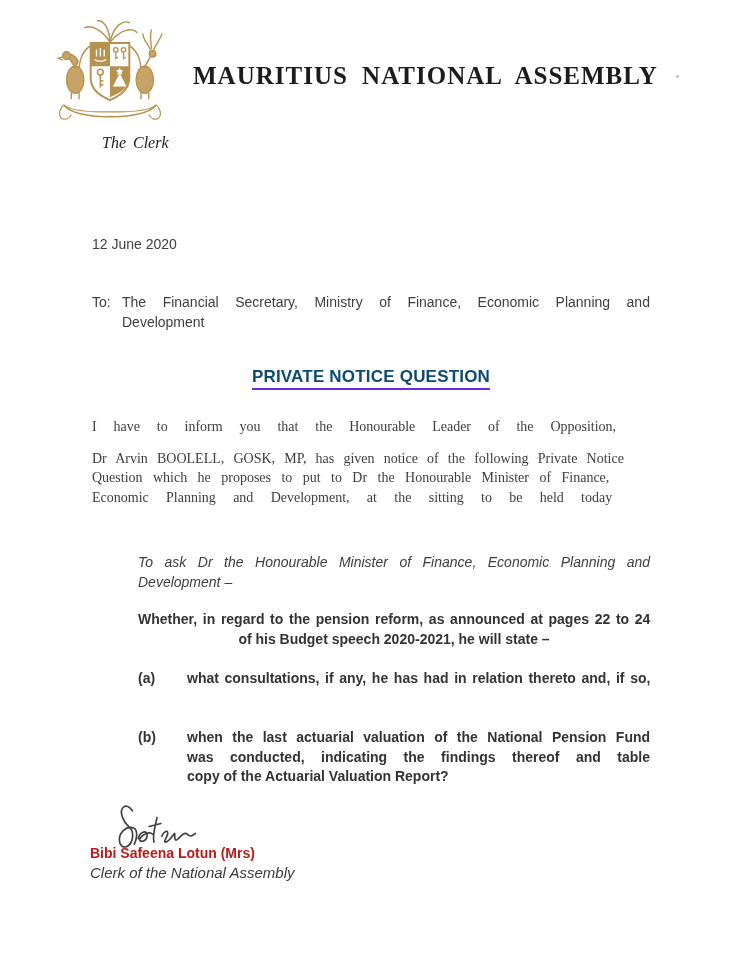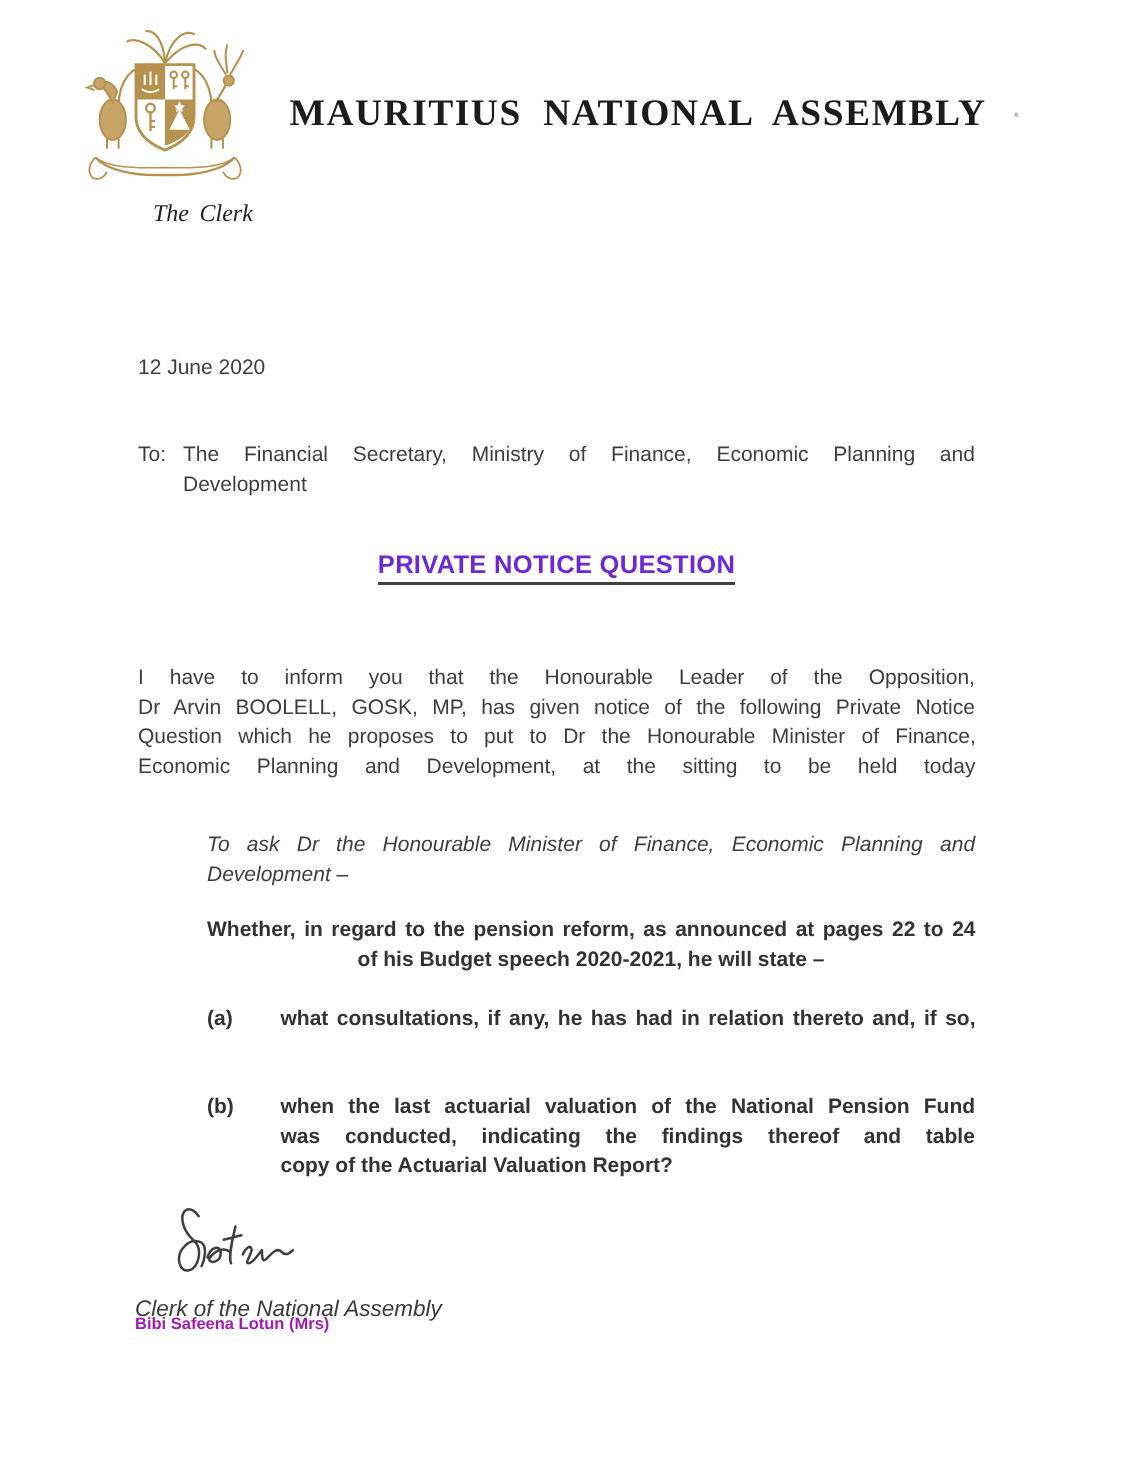--- a/index.html
+++ b/index.html
@@ -19,35 +19,35 @@
 
   
   .para { position:absolute; font-size:14px; line-height:19.5px; }
   .line { line-height:19.5px; min-height:19.5px; }
   .fit > span { display:inline-block; white-space:nowrap; }
   .date-line { left:92px; top:235px; }
   .recipient { left:92px; top:293px; width:558px; display:flex; }
   .recipient-label { width:30px; flex:0 0 30px; }
   .recipient-text { flex:1; }
   .pnq-heading-wrap { position:absolute; left:92px; top:367px; width:558px; text-align:center; }
-  .pnq-heading { display:inline-block; font-weight:bold; font-size:17px; color:#6d28d9;
-                 letter-spacing:.2px; padding-bottom:1px; border-bottom:2px solid #404040; }
-  .intro { left:92px; top:442px; width:558px; }
+  .pnq-heading { display:inline-block; font-weight:bold; font-size:17px; color:#0c4a6e;
+                 letter-spacing:.2px; padding-bottom:1px; border-bottom:2px solid #6d28d9; }
+  .intro { left:92px; top:417px; width:558px;font-family:Liberation Serif, serif; }
   .bold-line { font-weight:bold; color:#333; }
   .q-intro { left:138px; top:553px; width:512px; font-style:italic; }
   .q-subject { left:138px; top:610px; width:512px; font-weight:bold; color:#333;text-align:center; }
   .item { width:512px; display:flex; font-weight:bold; color:#333; }
   .item-a { left:138px; top:669px; }
   .item-b { left:138px; top:728px; }
   .item-label { width:49px; flex:0 0 49px; }
   .item-text { flex:1; }
 
   
   .signature { position:absolute; left:105px; top:798px; width:100px; height:54px; }
-  .signatory-name { position:absolute; left:90px; top:845px; font-weight:bold; font-size:11px; color:#a21caf;margin-top:32px; }
+  .signatory-name { position:absolute; left:90px; top:845px; font-weight:bold; font-size:14px; color:#b91c1c; }
   .signatory-title { position:absolute; left:90px; top:864px; font-style:italic; font-size:15px; color:#3a3a3a;text-align:right; }
 </style>
 </head>
 <body>
 
 <div class="page">
 
   <div class="emblem">
     <svg viewBox="0 0 140 120" width="136" height="116" aria-hidden="true">
 
@@ -122,21 +122,21 @@
       <div class="line"><span>Development</span></div>
     </div>
   </div>
 
   <div class="pnq-heading-wrap">
     <span class="pnq-heading">PRIVATE NOTICE QUESTION</span>
   </div>
 
   <div class="para intro">
     <div class="line fit"><span style="word-spacing: 13.3636px;">I have to inform you that the Honourable Leader of the Opposition,</span></div>
-    <div class="line fit"><span style="word-spacing: 5.66667px;">Dr Arvin BOOLELL, GOSK, MP, has given notice of the following Private Notice</span></div>
+    <div class="line fit"><span style="word-spacing: 5.66667px; margin-top: 12px;">Dr Arvin BOOLELL, GOSK, MP, has given notice of the following Private Notice</span></div>
     <div class="line fit"><span style="word-spacing: 6.91667px;">Question which he proposes to put to Dr the Honourable Minister of Finance,</span></div>
     <div class="line fit"><span style="word-spacing: 13.8px;">Economic Planning and Development, at the sitting to be held today</span></div>
   </div>
 
   <div class="para q-intro">
     <div class="line fit"><span style="word-spacing: 7.6px;">To ask Dr the Honourable Minister of Finance, Economic Planning and</span></div>
     <div class="line"><span>Development –</span></div>
   </div>
 
   <div class="para q-subject">

